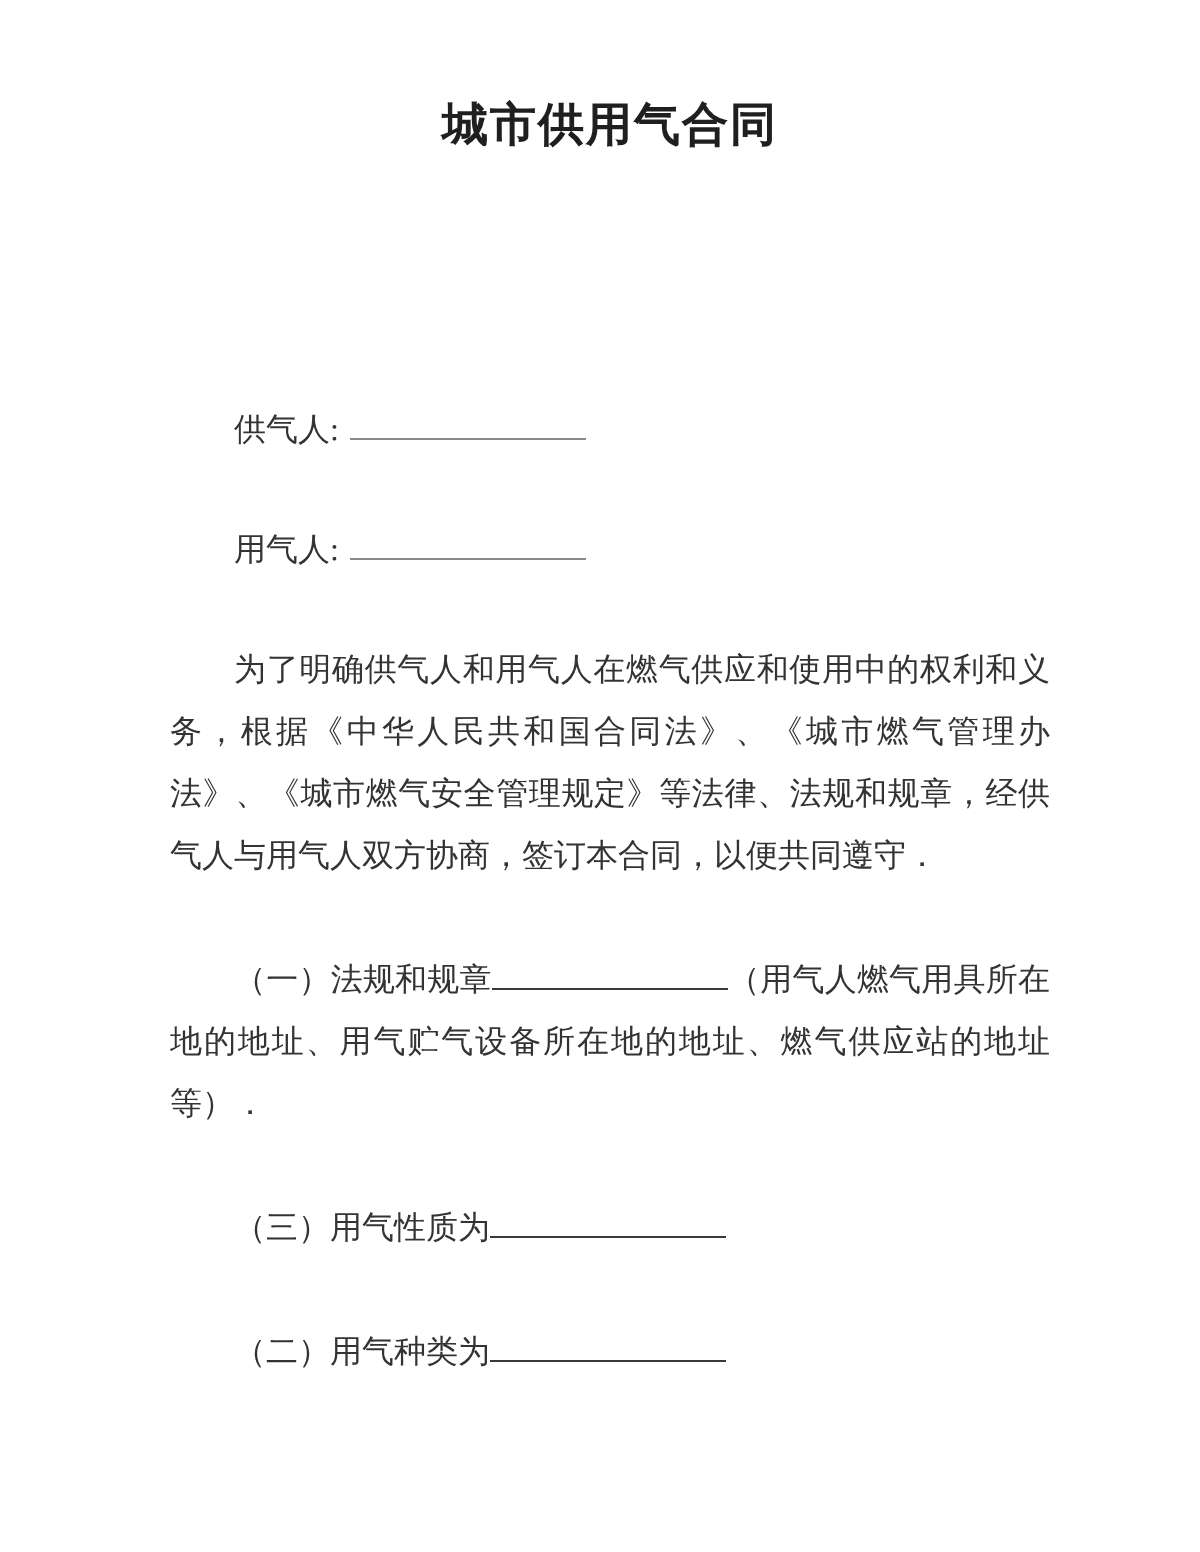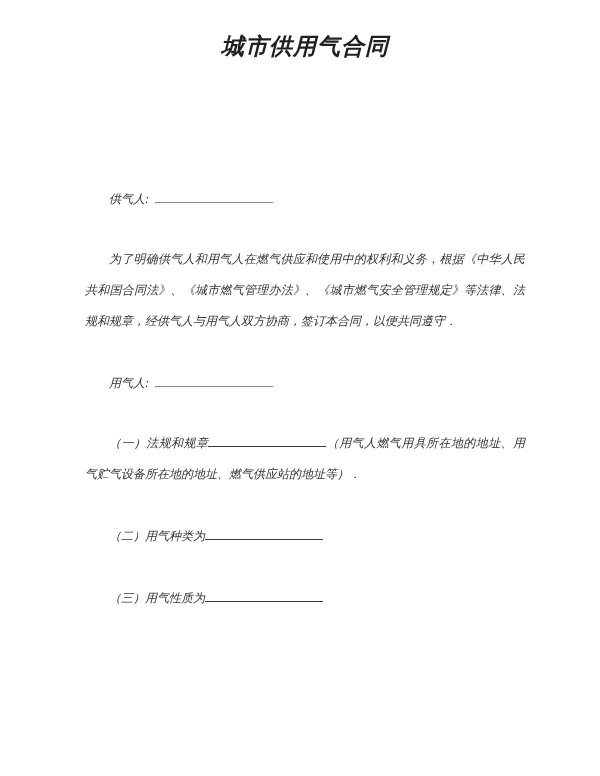--- a/index.html
+++ b/index.html
@@ -12,36 +12,35 @@
   * { margin: 0; padding: 0; box-sizing: border-box; }
   html, body {
     background: var(--page-bg);
     font-family: "Liberation Serif", "DejaVu Serif", serif;
   }
   .page {
     position: relative;
     width: 600px;
     height: 776px;
     background: var(--page-bg);
-    padding: 32px 75px 0 85px;
+    padding: 48px 75px 0 85px;
     overflow: hidden;
-    font-style: italic;
   }
   .doc-title {
     font-family: "Liberation Sans", "DejaVu Sans", sans-serif;
     font-size: 23px;
     font-weight: 700;
     color: var(--title-color);
     text-align: center;
     line-height: 28px;
     letter-spacing: 1px;
     margin: 0 0 124px 0;
   }
   p.doc-line {
-    font-size: 12px;
+    font-size: 16px;
     line-height: 31px;
     color: var(--text-color);
     text-indent: 2em;
     margin: 0 0 31px 0;
     text-align: justify;
     text-justify: inter-ideograph;
   }
   p.party-line { margin-bottom: 29px; }
   .blank {
     display: inline-block;
@@ -59,34 +58,34 @@
 <body>
 
 <div class="page">
 
   <h1 class="doc-title">城市供用气合同</h1>
 
   <p class="doc-line party-line">
     <span>供气人:</span><span class="blank blank-party"></span>
   </p>
 
+  <p class="doc-line party-line">
+    <span>用气人:</span><span class="blank blank-party"></span>
+  </p>
+
   <p class="doc-line">
     <span>为了明确供气人和用气人在燃气供应和使用中的权利和义务，根据《中华人民共和国合同法》、《城市燃气管理办法》、《城市燃气安全管理规定》等法律、法规和规章，经供气人与用气人双方协商，签订本合同，以便共同遵守．</span>
-  </p>
-
-  <p class="doc-line party-line">
-    <span>用气人:</span><span class="blank blank-party"></span>
   </p>
 
 
   <p class="doc-line">
     <span>（一）法规和规章</span><span class="blank"></span><span>（用气人燃气用具所在地的地址、用气贮气设备所在地的地址、燃气供应站的地址等）．</span>
   </p>
 
   <p class="doc-line">
-    <span>（二）用气种类为</span><span class="blank"></span>
+    <span>（三）用气性质为</span><span class="blank"></span>
   </p>
 
   <p class="doc-line">
-    <span>（三）用气性质为</span><span class="blank"></span>
+    <span>（二）用气种类为</span><span class="blank"></span>
   </p>
 
 </div>
 
 </body></html>

